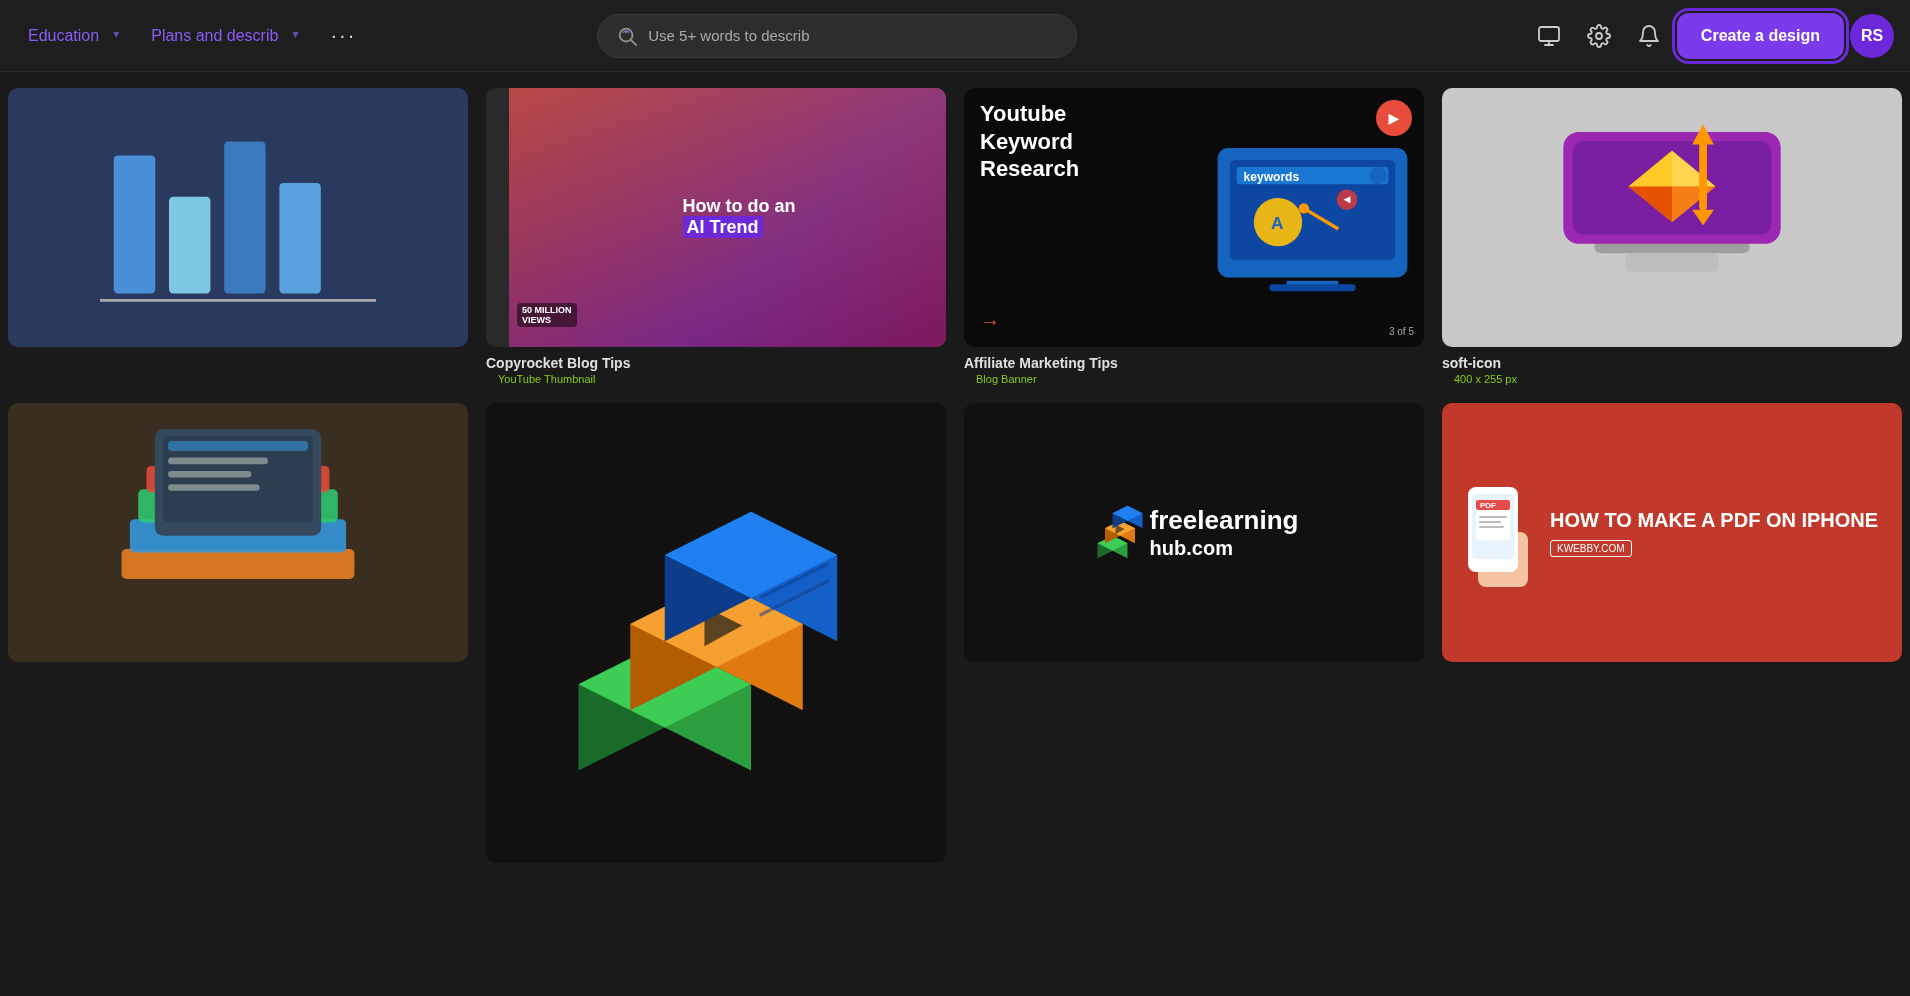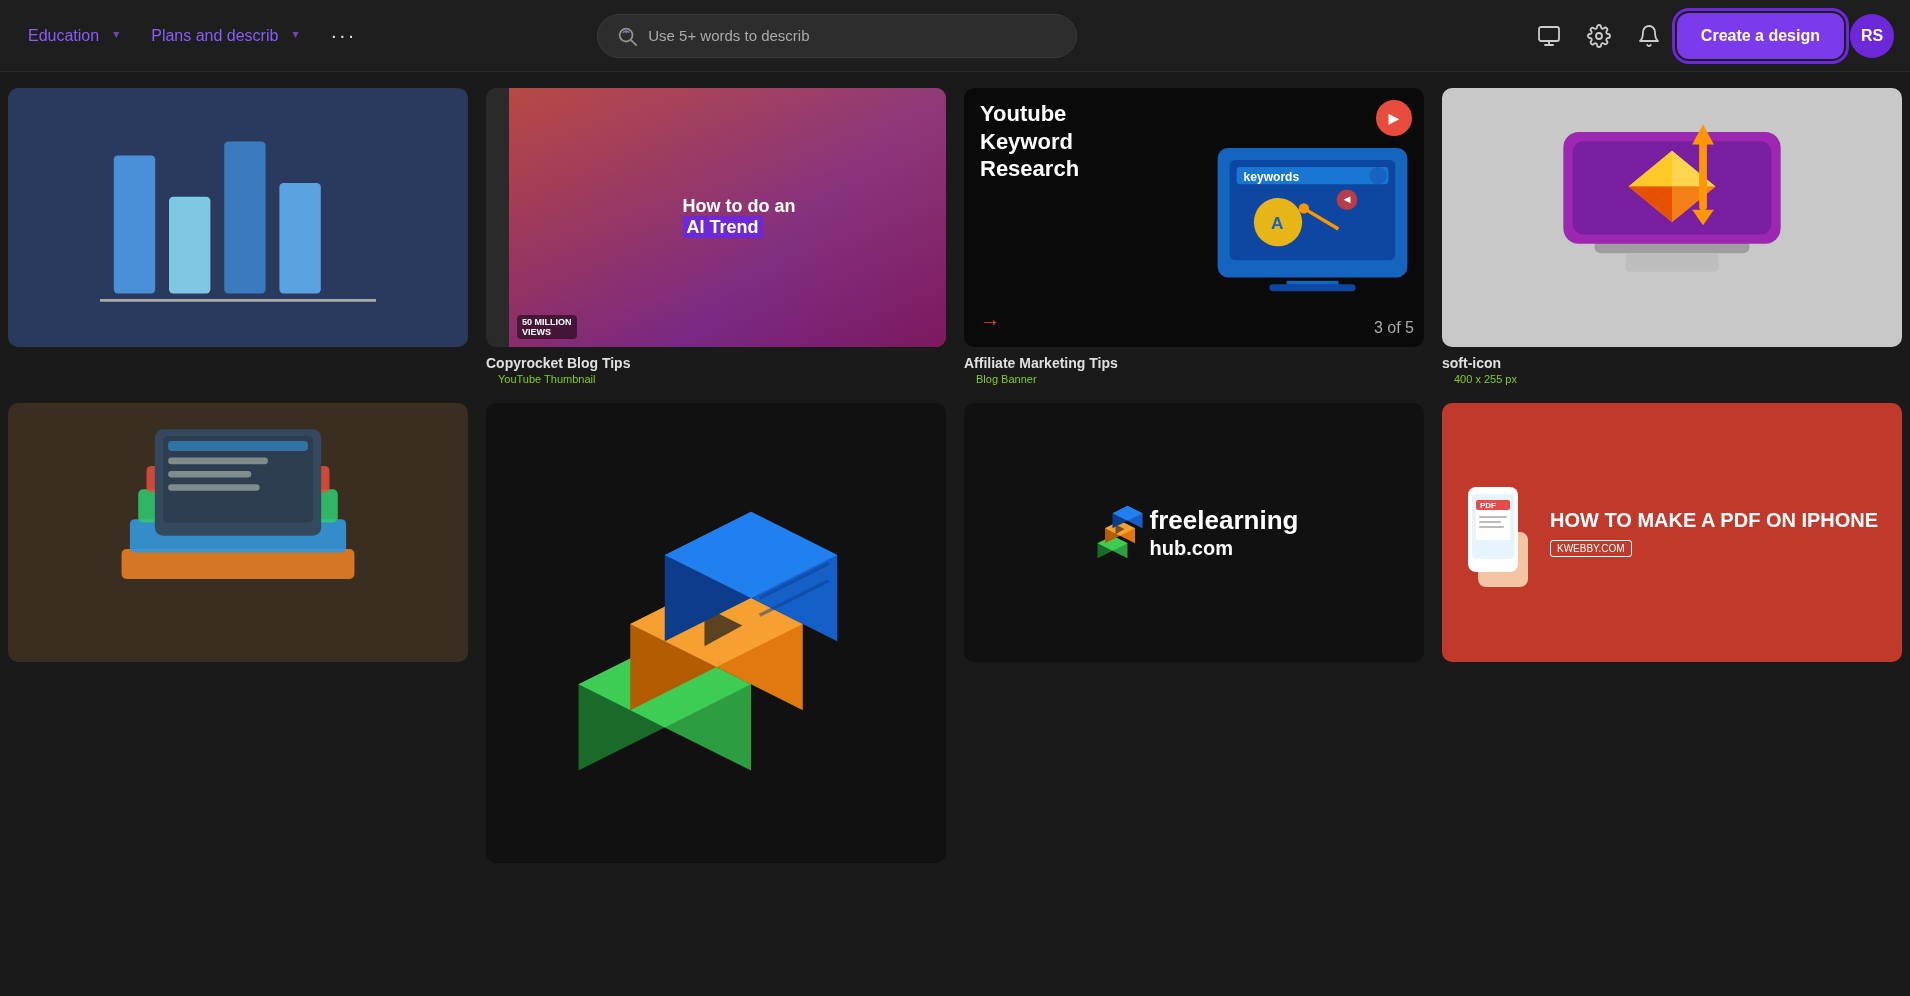--- a/index.html
+++ b/index.html
@@ -177,21 +177,21 @@
       background: linear-gradient(160deg, rgba(180,80,80,0.7) 0%, rgba(80,0,120,0.6) 100%);
     }
     .thumb-blog-cover .text-overlay {
       position: relative; z-index: 2; padding: 12px; color: #fff;
       font-weight: 900; font-size: 18px; line-height: 1.2;
     }
     .thumb-blog-cover .text-overlay em {
       background: #6d28d9; font-style: normal; padding: 1px 4px; border-radius: 2px;
     }
     .thumb-blog-cover .views-badge {
-      position: absolute; bottom: 8px; left: 8px;
+      position: absolute; bottom: 20px; left: 8px;
       font-size: 9px; font-weight: 700; color: #fff;
       background: rgba(0,0,0,0.5); padding: 2px 5px; border-radius: 4px; z-index: 3;
     }
 
     .thumb-affiliate {
       background: #0a0a0a;
       width: 100%; height: 100%;
       display: flex; flex-direction: column; align-items: flex-start; justify-content: flex-start;
       padding: 12px 16px;
       position: relative;
@@ -204,21 +204,21 @@
       width: 36px; height: 36px; background: #e74c3c; border-radius: 50%;
       display: flex; align-items: center; justify-content: center;
       font-size: 14px; color: #fff;
     }
     .thumb-affiliate .arrow {
       position: absolute; bottom: 16px; left: 16px;
       font-size: 20px; color: #e74c3c;
     }
     .thumb-affiliate .counter {
       position: absolute; bottom: 10px; right: 10px;
-      font-size: 16px; color: #aaa;
+      font-size: 10px; color: #aaa;
     }
 
     
     .thumb-soft {
       background: #c8c8c8;
       width: 100%; height: 100%;
       display: flex; align-items: center; justify-content: center;
     }
 
     

